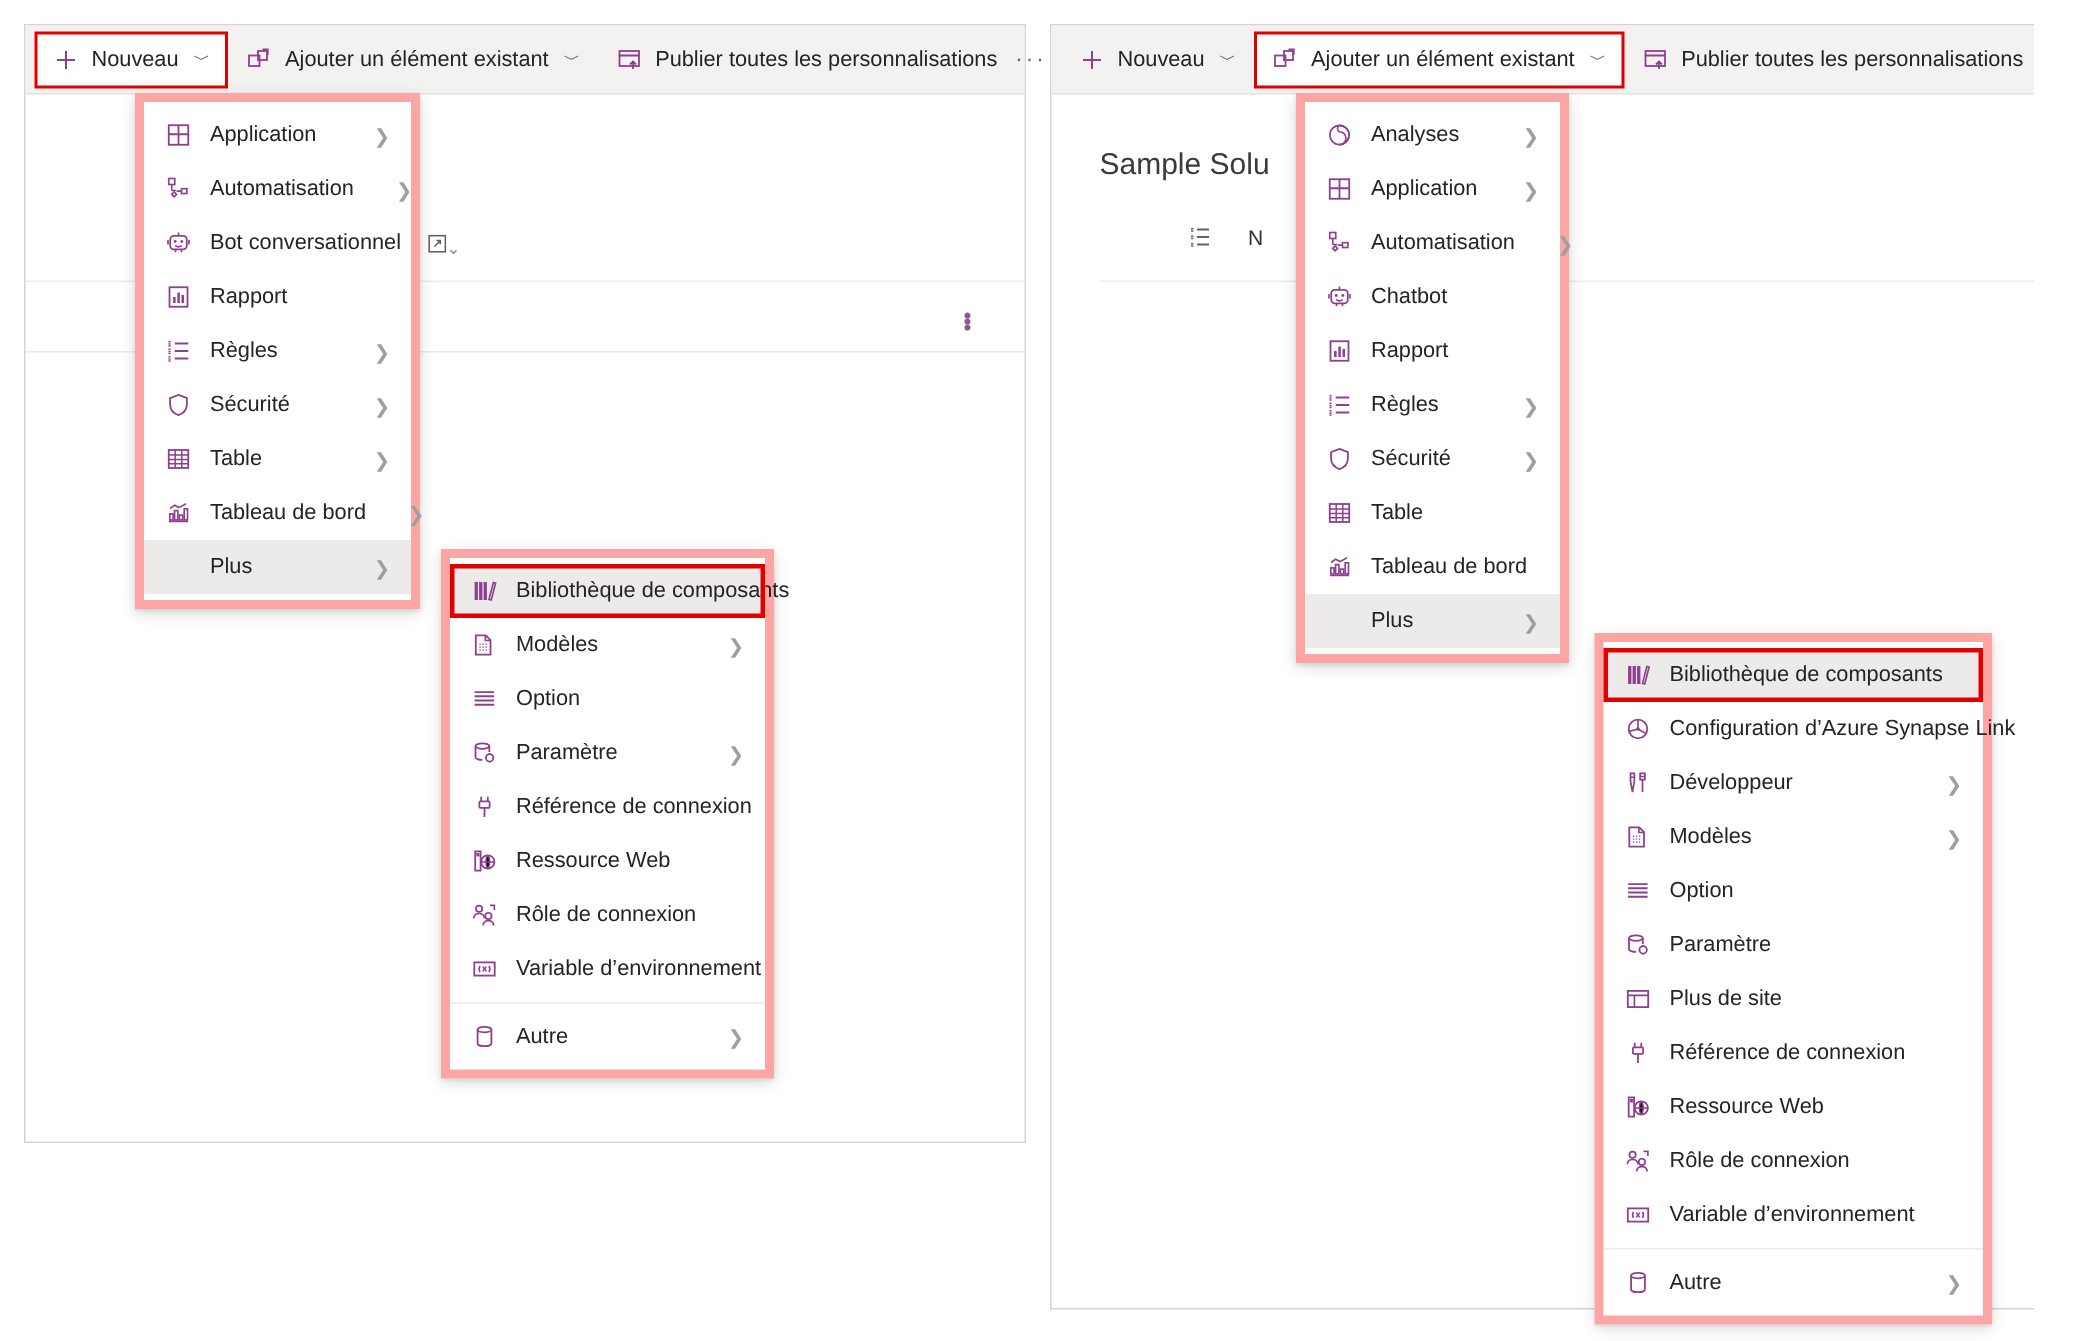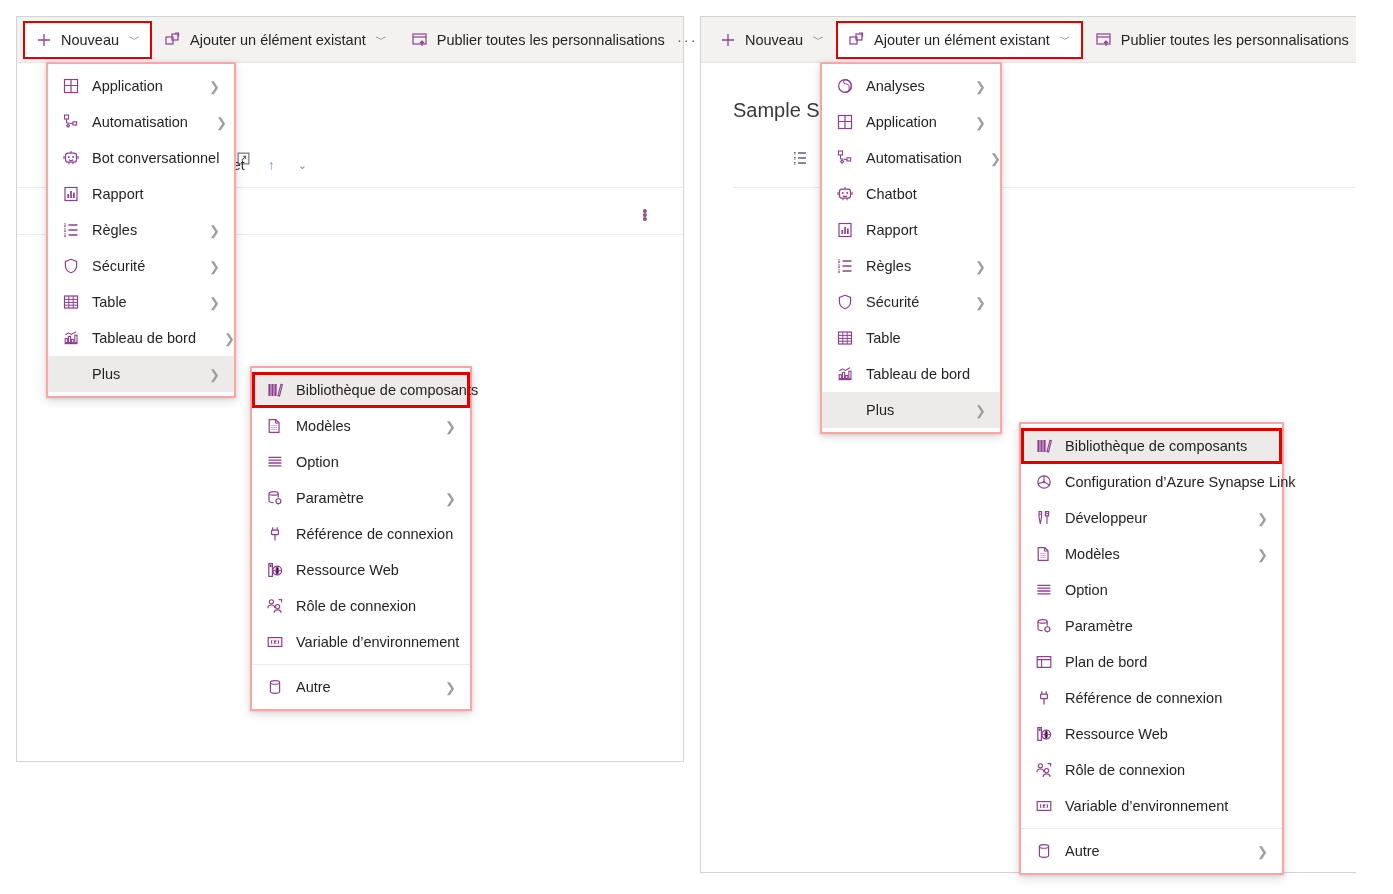--- a/index.html
+++ b/index.html
@@ -61,24 +61,25 @@
     text-align: center; width: 12px;
   }
   .bg-dots span { display:block; }
   .arrow-up { color: #6b9ec8; font-size: 14px; }
   .chev-sm { color: #8a8886; font-size: 11px; }
 
   
   .menu {
     position: absolute;
     background: #ffffff;
-    border: 2px solid #fca5a5;
+    border: 6px solid #fca5a5;
     box-shadow: 0 3px 10px rgba(0,0,0,0.14), 0 1px 3px rgba(0,0,0,0.10);
     padding: 4px 0;
     z-index: 20;
+    margin-left: 44px;
   }
   .mi {
     position: relative;
     display: flex; align-items: center;
     height: 36px;
     padding: 0 14px 0 14px;
     font-size: 14.5px; color: #252423;
     cursor: pointer; white-space: nowrap;
     gap: 12px;
   }
@@ -575,21 +576,21 @@
           </span>
           <span class="label">Paramètre</span>
         </div>
         <div class="mi">
           <span class="ico">
             <svg viewBox="0 0 18 18">
               <rect x="2.2" y="3.6" width="13.6" height="10.8" fill="none" stroke="#8f3f8f" stroke-width="1.2"></rect>
               <path d="M2.2 6.6h13.6M6.6 6.6v7.8" stroke="#8f3f8f" stroke-width="1.1"></path>
             </svg>
           </span>
-          <span class="label">Plan de bord</span>
+          <span class="label">Plus de site</span>
         </div>
         <div class="mi">
           <span class="ico">
             <svg viewBox="0 0 18 18">
               <path d="M6.8 2.2v3M11.2 2.2v3" stroke="#8f3f8f" stroke-width="1.2"></path>
               <rect x="5.6" y="5.2" width="6.8" height="4.4" rx="0.6" fill="none" stroke="#8f3f8f" stroke-width="1.2"></rect>
               <path d="M9 9.6v6" stroke="#8f3f8f" stroke-width="1.2"></path>
             </svg>
           </span>
           <span class="label">Référence de connexion</span>

